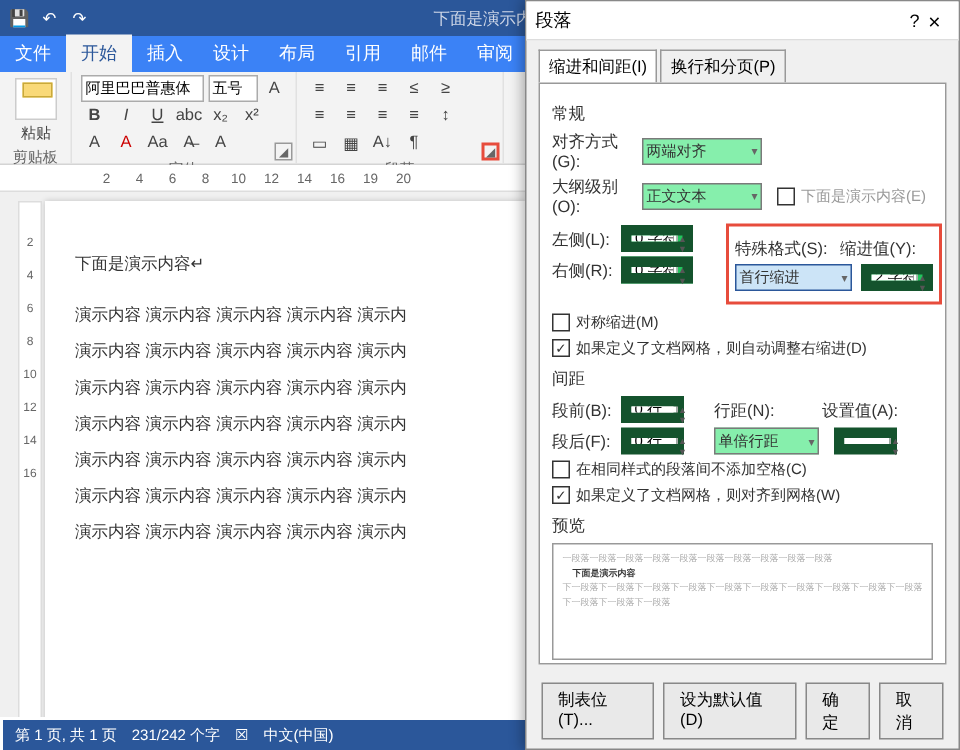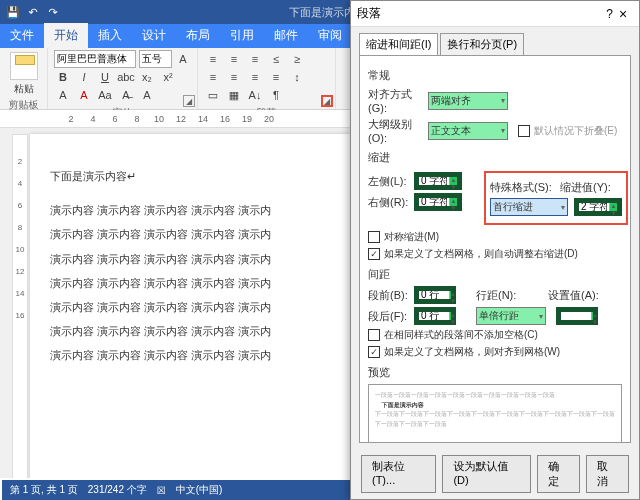--- a/index.html
+++ b/index.html
@@ -37,21 +37,21 @@
 .dlg-tabs{display:flex;padding:6px 8px 0;gap:2px;font-size:11px}
 .dlg-tab{padding:3px 6px;border:1px solid #999;border-bottom:none;background:#f0f0f0;cursor:pointer}
 .dlg-tab.active{background:#fff}
 .dlg-body{background:#fff;margin:0 8px 6px;border:1px solid #999;flex:1;padding:6px 8px;font-size:11px;color:#333;overflow:hidden}
 .sect-title{margin:6px 0 4px;font-size:11px}
 .frow{display:flex;align-items:center;gap:4px;margin:3px 0}
 .flab{width:56px;text-align:left}
 .flab2{width:66px}
 .fsel{height:18px;border:1px solid #7a7a7a;background:#86efac;font-size:10px;padding:0 2px;display:flex;align-items:center;justify-content:space-between}
 .fsel .dd{font-size:8px;color:#666}
-.spin{width:48px;height:18px;border:5px solid #14532d;background:#22c55e;display:flex;font-size:10px}
+.spin{width:48px;height:18px;border:7px solid #14532d;background:#22c55e;display:flex;font-size:10px}
 .spin input{border:none;width:30px;font-size:10px;padding:0 2px}
 .spin .ar{width:14px;display:flex;flex-direction:column;border-left:1px solid #aaa}
 .spin .ar div{flex:1;font-size:6px;text-align:center;line-height:7px;color:#555}
 .redbox{border:2px solid #e74c3c;padding:4px 4px;margin:2px 0}
 .chk{display:flex;align-items:center;gap:4px;margin:3px 0;font-size:10px}
 .chk .box{width:12px;height:12px;border:1px solid #333;background:#fff;font-size:9px;text-align:center;line-height:10px}
 .preview{border:1px solid #999;height:78px;background:#fff;margin-top:2px;padding:6px;font-size:6px;color:#aaa;line-height:1.6}
 .dlg-btns{display:flex;justify-content:flex-end;gap:6px;padding:6px 10px}
 .btn{border:1px solid #888;background:#e9e9e9;padding:3px 10px;font-size:11px;cursor:pointer}
 .hl{background:#cce4f7;border:1px solid #2b579a}
@@ -219,25 +219,24 @@
         </div>
     </div>
     <div class="frow">
       <span class="flab">大纲级别(O):</span>
       <div class="fsel" style="width:80px">
           <span>正文文本</span>
           <span class="dd">▾</span>
         </div>
       <div class="chk" style="margin-left:6px">
           <span class="box"></span>
-          <span style="color:#999">默认情况下折叠(E)</span>
-        </div>
-    </div>
-
-    <div class="sect-title">缩进</div>
+          <span style="color:#999">下面是演示内容(E)</span>
+        </div>
+    </div>
+
     <div style="display:flex;gap:6px">
       <div style="flex:0 0 110px">
         <div class="frow">
             <span class="flab" style="width:42px">左侧(L):</span>
             <div class="spin">
               <input value="0 字符" style="">
               <div class="ar">
                 <div>▲</div>
                 <div>▼</div>
               </div>

